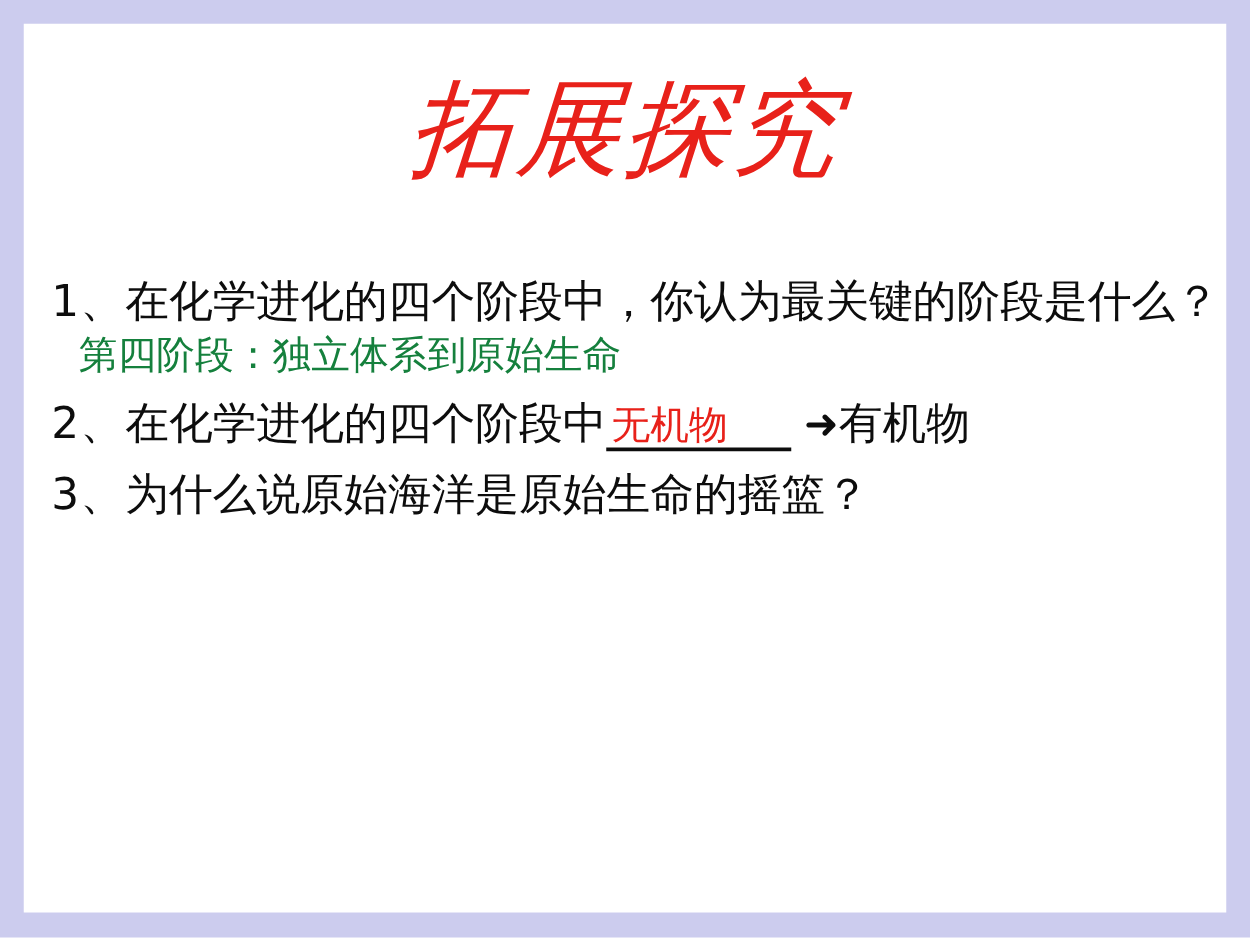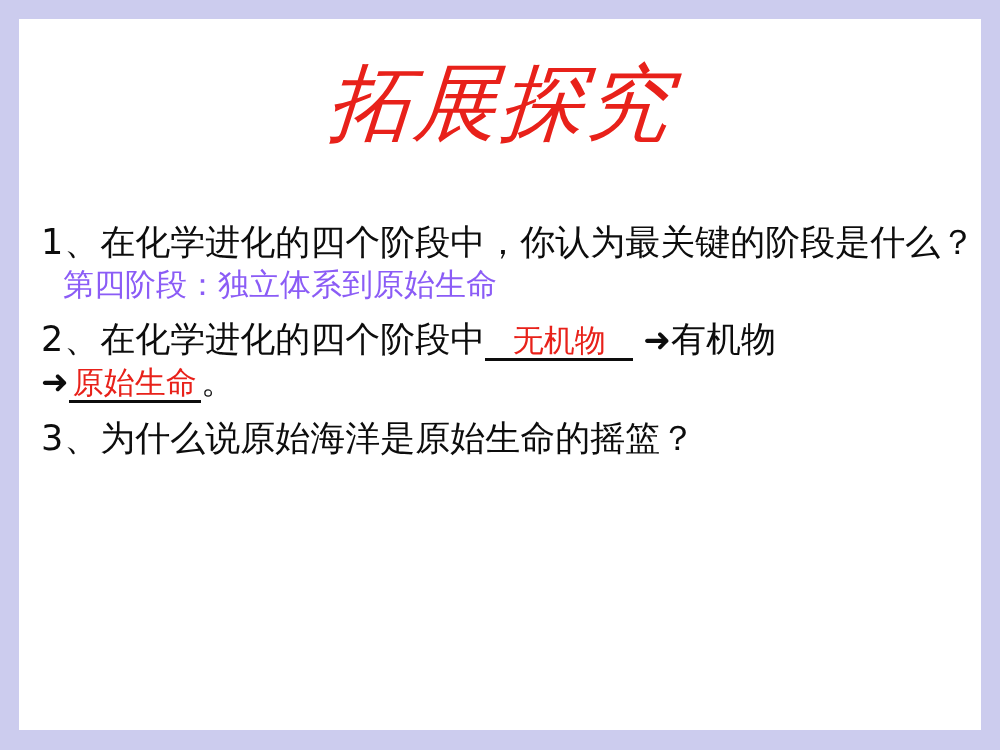--- a/index.html
+++ b/index.html
@@ -61,36 +61,36 @@
     white-space: normal;
   }
 
   .q-gap { height: 15px; }
 
   .num {
     letter-spacing: 1px;
   }
 
   .answer-red {
-    color: #8b5cf6;
+    color: #15803d;
     font-size: 31px;
   }
 
   .blank-red {
     color: #e8211a;
     font-size: 31px;
     border-bottom: 3px solid #0d0d0d;
     padding: 0 4px 2px 4px;
     display: inline-block;
     line-height: 1.0;
   }
 
   .blank-red.wide {
     min-width: 140px;
-    text-align: center;
+    text-align: left;
   }
 
   .arrow {
     font-family: "DejaVu Sans", sans-serif;
     font-weight: bold;
     font-size: 33px;
     color: #0d0d0d;
   }
 
   .indent-ans {
@@ -114,23 +114,20 @@
     </div>
     <div class="qline">
       <span class="indent-ans"></span><span class="answer-red">第四阶段：独立体系到原始生命</span>
     </div>
 
     <div class="q-gap"></div>
 
     <div class="qline">
       <span class="num">2</span><span class="num">、</span><span>在化学进化的四个阶段中</span><span class="blank-red wide">无机物</span><span class="spacer-sm"></span><span class="arrow">➜</span><span>有机物</span>
     </div>
-    <div class="qline">
-      <span class="arrow">➜</span><span class="blank-red">原始生命</span><span>。</span>
-    </div>
 
     <div class="q-gap"></div>
 
     <div class="qline">
       <span class="num">3</span><span class="num">、</span><span>为什么说原始海洋是原始生命的摇篮？</span>
     </div>
 
     <div class="q-gap"></div>
 
 

